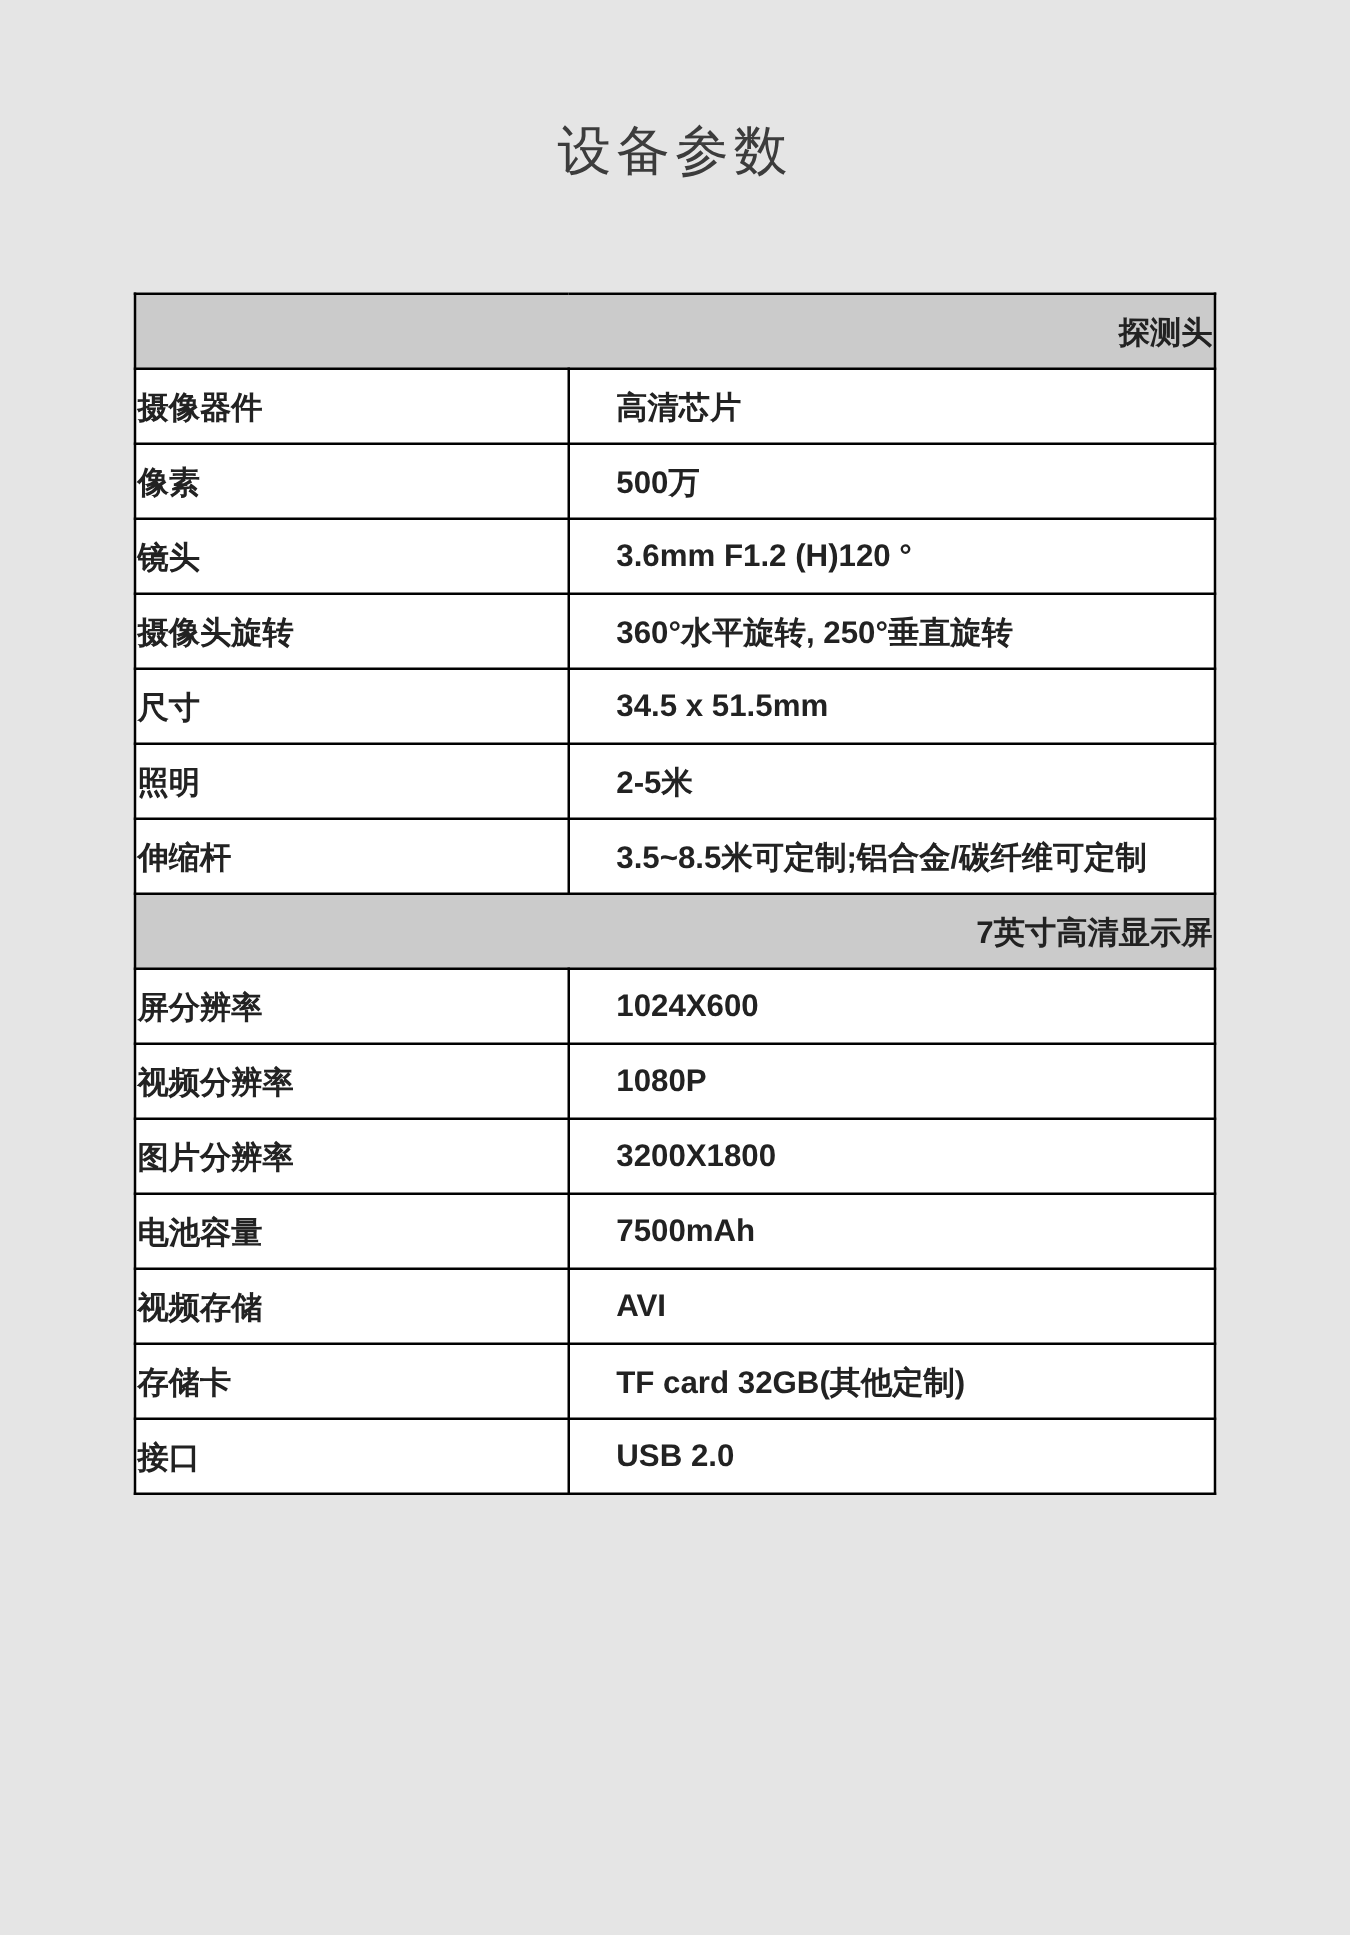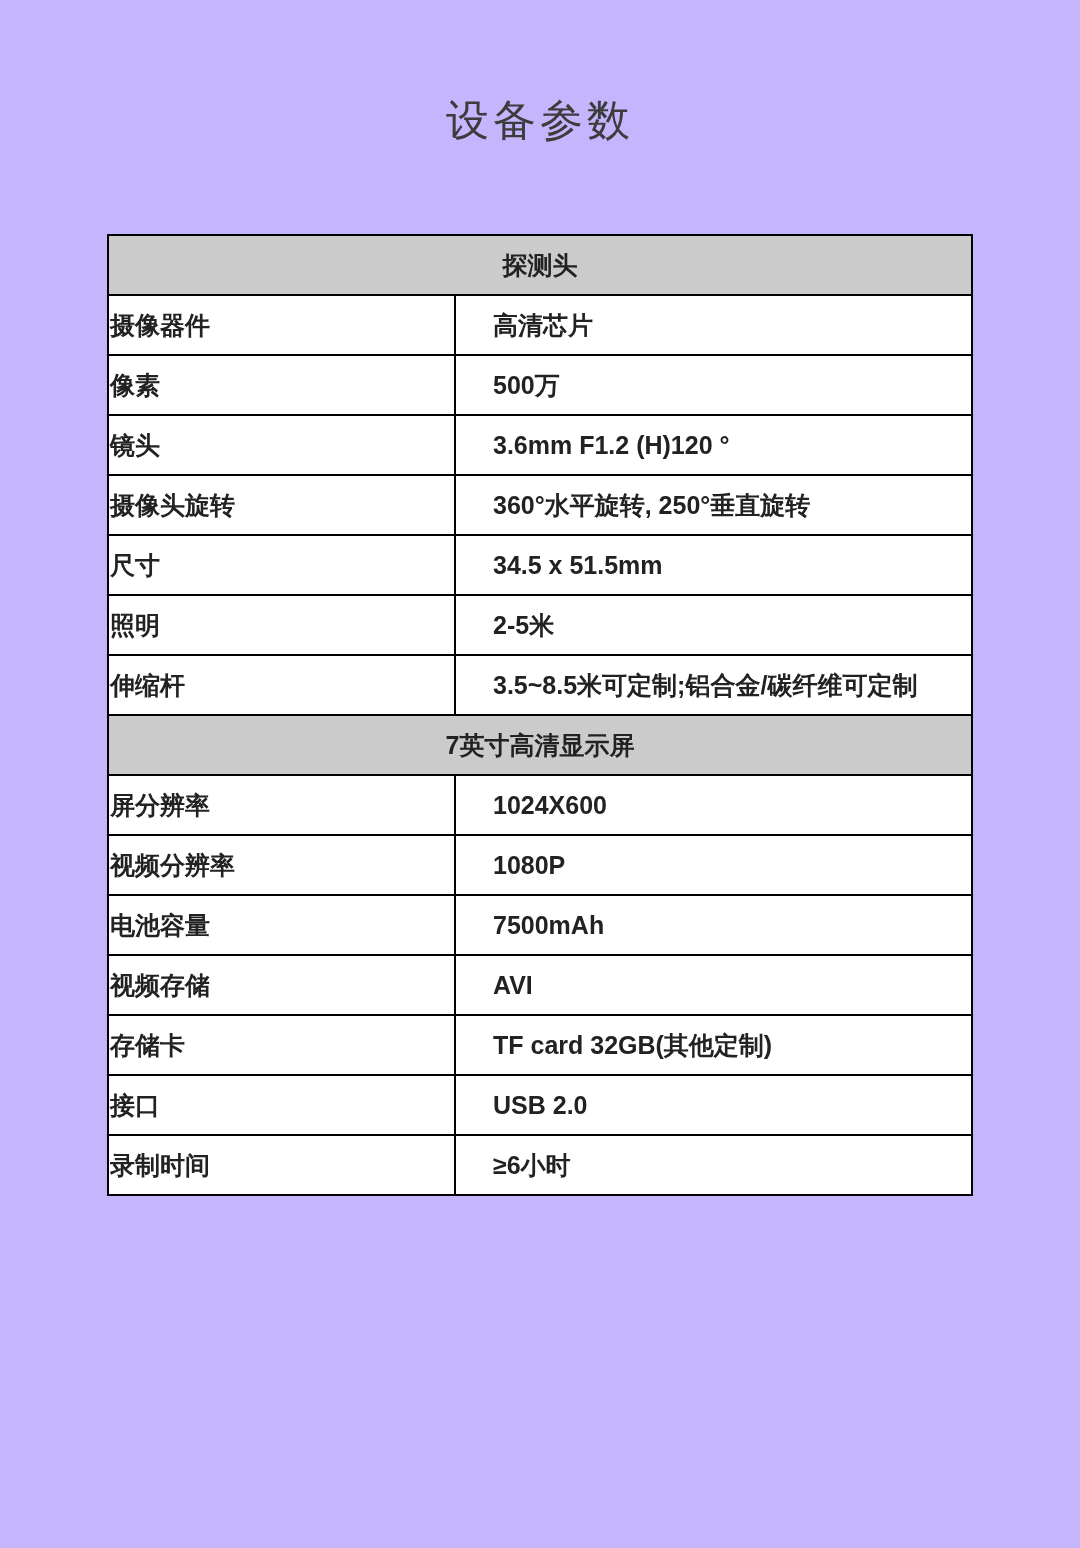--- a/index.html
+++ b/index.html
@@ -6,21 +6,21 @@
     margin: 0;
     padding: 0;
     background: #ffffff;
     width: 1080px;
     height: 1548px;
     font-family: "Liberation Sans", "DejaVu Sans", sans-serif;
   }
   .page {
     width: 1080px;
     height: 1548px;
-    background: #c4b5fd;
+    background: #e5e5e5;
     overflow: hidden;
   }
   .page-title {
     margin: 0;
     padding-top: 92px;
     text-align: center;
     font-size: 43px;
     font-weight: 500;
     letter-spacing: 4px;
     color: #3c3c3c;
@@ -39,21 +39,21 @@
     height: 60px;
     vertical-align: middle;
     font-size: 25px;
     color: #222222;
     box-sizing: border-box;
     white-space: nowrap;
     overflow: hidden;
   }
   td.section-cell {
     background: #cbcbcb;
-    text-align: center;
+    text-align: right;
     font-weight: 700;
     font-size: 27px;
     color: #1d1d1d;
   }
   td.label-cell {
     font-weight: 600;
     color: #1d1d1d;
   }
   td.value-cell {
     padding-left: 37px;
@@ -109,34 +109,34 @@
         </tr>
         <tr>
           <td class="label-cell">屏分辨率</td>
           <td class="value-cell">1024X600</td>
         </tr>
         <tr>
           <td class="label-cell">视频分辨率</td>
           <td class="value-cell">1080P</td>
         </tr>
         <tr>
+          <td class="label-cell">图片分辨率</td>
+          <td class="value-cell">3200X1800</td>
+        </tr>
+        <tr>
           <td class="label-cell">电池容量</td>
           <td class="value-cell">7500mAh</td>
         </tr>
         <tr>
           <td class="label-cell">视频存储</td>
           <td class="value-cell">AVI</td>
         </tr>
         <tr>
           <td class="label-cell">存储卡</td>
           <td class="value-cell">TF card  32GB(其他定制)</td>
         </tr>
         <tr>
           <td class="label-cell">接口</td>
           <td class="value-cell">USB 2.0</td>
         </tr>
-        <tr>
-          <td class="label-cell">录制时间</td>
-          <td class="value-cell">≥6小时</td>
-        </tr>
       </tbody>
   </table>
 </div>
 
 </body></html>

